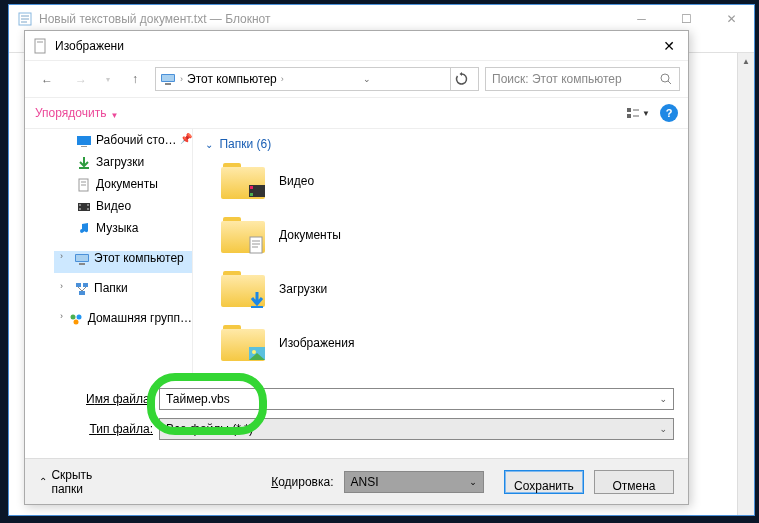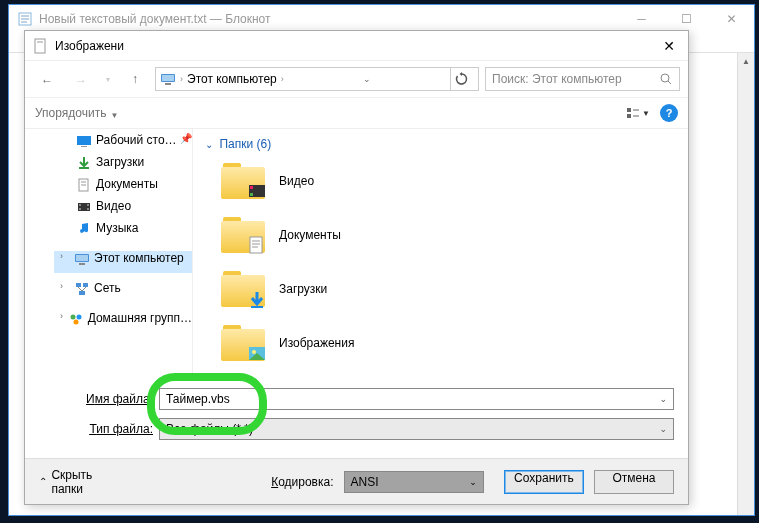--- a/index.html
+++ b/index.html
@@ -27,21 +27,21 @@
 .nav-btn.disabled { color: #ccc; }
 .breadcrumb { flex: 1; height: 24px; border: 1px solid #ccc; display: flex; align-items: center; padding: 0 4px; gap: 4px; }
 .breadcrumb .bc-icon { width: 16px; height: 16px; }
 .breadcrumb .bc-sep { color: #888; font-size: 9px; }
 .breadcrumb .bc-item { font-size: 12px; }
 .breadcrumb .bc-refresh { margin-left: auto; width: 24px; display:flex; align-items:center; justify-content:center; border-left: 1px solid #ccc; height: 100%; }
 .searchbox { width: 195px; height: 24px; border: 1px solid #ccc; display: flex; align-items: center; padding: 0 6px; color: #888; }
 .searchbox .s-icon { margin-left: auto; }
 
 .dlg-toolbar { height: 32px; border-top: 1px solid #eee; border-bottom: 1px solid #eee; display: flex; align-items: center; padding: 0 10px; }
-.tb-organize { color: #737373; display: flex; align-items: flex-end; gap: 4px; }
+.tb-organize { color: #ec4899; display: flex; align-items: flex-end; gap: 4px; }
 .tb-organize .dd { font-size: 8px; }
 .tb-spacer { flex: 1; }
 .tb-right { display: flex; gap: 10px; align-items: center; }
 .tb-view { display:flex; align-items:center; gap:2px; color:#333; }
 .tb-help { width: 18px; height: 18px; border-radius: 50%; background: #1e88e5; color: #fff; display: flex; align-items: center; justify-content: center; font-weight: bold; font-size: 11px; }
 
 .dlg-body { flex: 1; display: flex; overflow: hidden; }
 .tree { width: 168px; border-right: 1px solid #eee; padding: 4px 0; overflow: hidden; }
 .tree-item { height: 22px; display: flex; align-items: flex-start; padding-left: 6px; gap: 4px; font-size: 12px; white-space: nowrap; margin-left: 29px; }
 .tree-item .exp { width: 10px; font-size: 9px; color: #666; }
@@ -70,21 +70,21 @@
 
 .highlight-ring { position: absolute; left: 122px; top: -7px; width: 120px; height: 62px; border: 8px solid #34d634; border-radius: 28px; pointer-events: none; z-index: 10; }
 
 .dlg-footer { height: 46px; border-top: 1px solid #ddd; background: #f0f0f0; display: flex; align-items: center; padding: 0 14px; gap: 10px; }
 .footer-hide { display: flex; align-items: center; gap: 4px; font-size: 12px; }
 .footer-spacer { width: 140px; }
 .enc-label { font-size: 12px; }
 .enc-combo { width: 150px; height: 22px; border: 1px solid #888; background: #a3a3a3; display: flex; align-items: center; padding: 0 6px; font-size: 12px; }
 .enc-combo .dd-arrow { margin-left: auto; font-size: 9px; }
 .footer-flex { flex: 1; }
-.btn { width: 86px; height: 24px; border: 1px solid #999; background: #e8e8e8; font-size: 12px; display:flex; align-items:flex-start; justify-content:center; }
+.btn { width: 86px; height: 24px; border: 1px solid #999; background: #e8e8e8; font-size: 12px; display:flex; align-items:flex-end; justify-content:center; }
 .btn.primary { border: 1px solid #1e88e5; box-shadow: inset 0 0 0 1px #7fb8ef; }
 
 svg { display: block; }
 </style>
 </head>
 <body>
 
 <div class="notepad-window">
   <div class="notepad-titlebar">
     <span class="icon">
@@ -245,21 +245,21 @@
         <span class="exp">›</span>
         <span class="icon">
             <svg width="16" height="16">
               <rect x="2" y="2" width="5" height="4" fill="#4a90d9"></rect>
               <rect x="9" y="2" width="5" height="4" fill="#4a90d9"></rect>
               <rect x="5" y="10" width="6" height="4" fill="#4a90d9"></rect>
               <line x1="4" y1="6" x2="8" y2="10" stroke="#888"></line>
               <line x1="12" y1="6" x2="8" y2="10" stroke="#888"></line>
             </svg>
           </span>
-        <span>Сеть</span>
+        <span>Папки</span>
       </div>
       <div style="height:8px;"></div>
       <div class="tree-item">
         <span class="exp">›</span>
         <span class="icon">
             <svg width="16" height="16">
               <circle cx="5" cy="6" r="2.5" fill="#4caf50"></circle>
               <circle cx="11" cy="6" r="2.5" fill="#2196f3"></circle>
               <circle cx="8" cy="11" r="2.5" fill="#ff9800"></circle>
             </svg>

